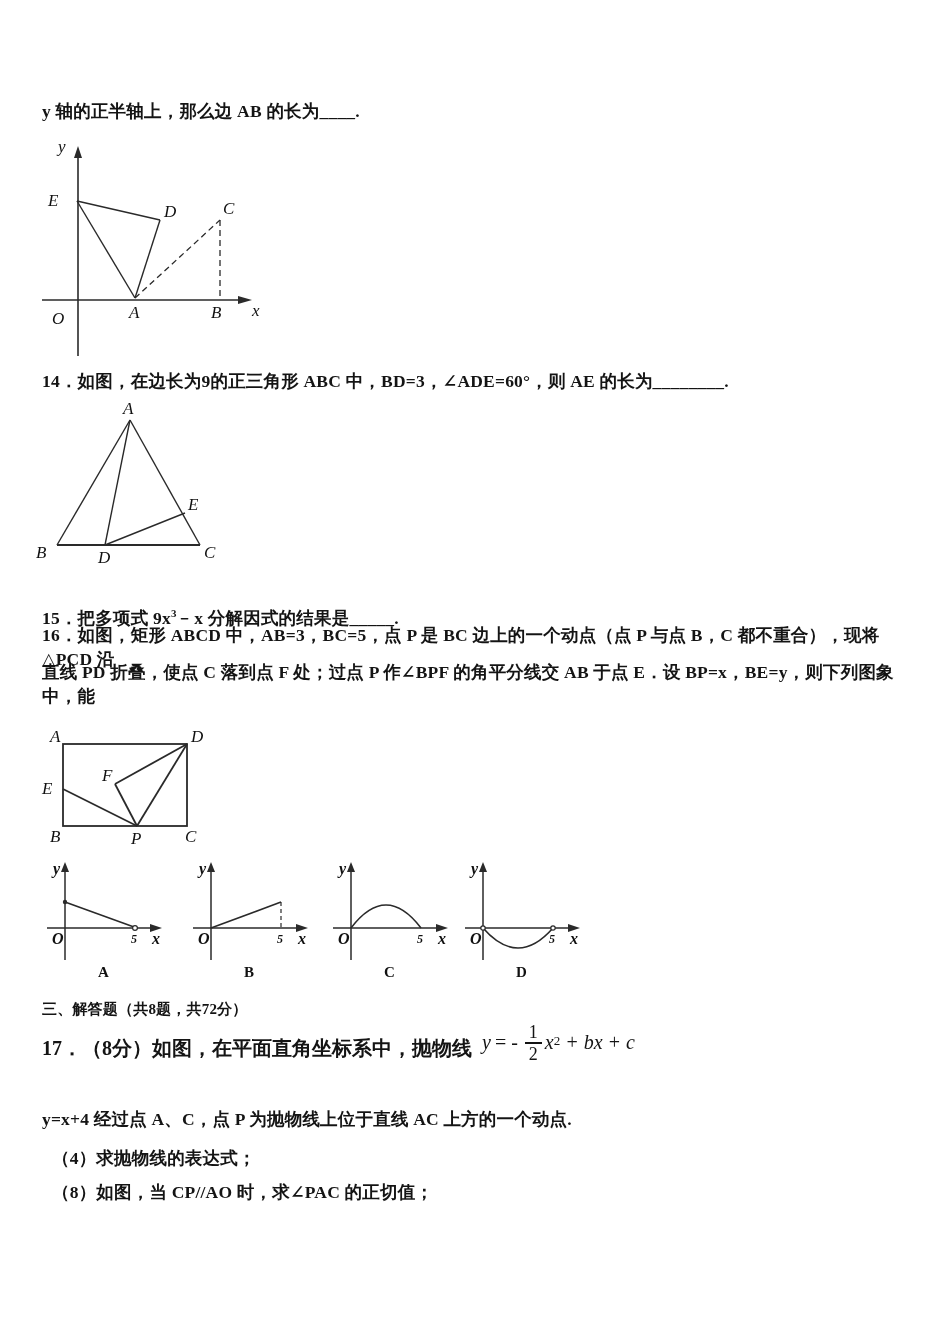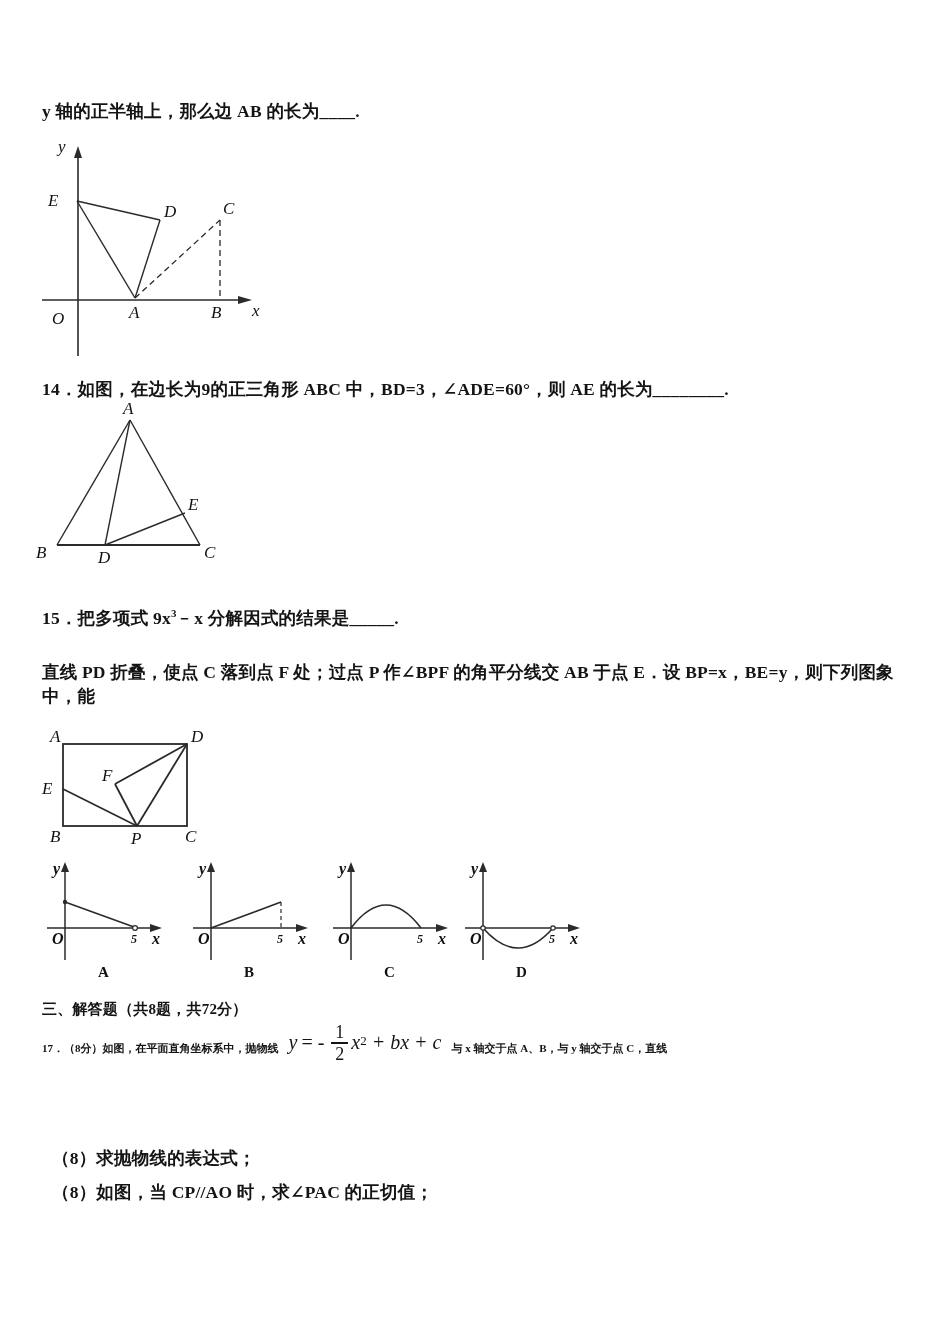--- a/index.html
+++ b/index.html
@@ -14,21 +14,21 @@
     white-space:pre-wrap;
   }
   .indent{left:52px;}
   svg text{font-family:"Liberation Serif","DejaVu Serif",serif;}
   .figlabel{font-style:italic;font-size:17px;fill:#111;}
   .axlabel{font-style:italic;font-size:16px;fill:#111;font-weight:bold;}
   .smlabel{font-style:italic;font-size:12px;fill:#111;font-weight:bold;}
   .optlabel{font-size:15px;fill:#111;font-weight:bold;}
   
   #q17row{position:absolute;left:42px;top:1028px;width:890px;display:flex;align-items:center;}
-  #q17row .txt{font-size:11px;font-weight:bold;}
+  #q17row .txt{font-size:20px;font-weight:bold;}
   .math{display:inline-flex;align-items:center;font-family:"Liberation Serif",serif;
         font-size:20px;font-weight:normal;margin:0 10px;transform:translateY(-6px);}
   .math i{font-style:italic;}
   .frac{display:inline-flex;flex-direction:column;align-items:center;margin:0 3px;line-height:1;}
   .frac .num,.frac .den{font-size:18px;padding:1px 4px;}
   .frac .bar{height:1.5px;background:#141414;width:100%;}
   .math sup{font-size:13px;transform:translateY(-2px);}
 </style>
 </head>
 <body>
@@ -54,37 +54,38 @@
     <text x="28" y="14" class="figlabel">y</text>
     <text x="222" y="178" class="figlabel">x</text>
     <text x="22" y="186" class="figlabel">O</text>
     <text x="18" y="68" class="figlabel">E</text>
     <text x="134" y="79" class="figlabel">D</text>
     <text x="193" y="76" class="figlabel">C</text>
     <text x="99" y="180" class="figlabel">A</text>
     <text x="181" y="180" class="figlabel">B</text>
   </svg>
 
-  <div class="tline" style="top:378px">14．如图，在边长为9的正三角形 ABC 中，BD=3，∠ADE=60°，则 AE 的长为________.</div>
+  <div class="tline" style="top:370px">14．如图，在边长为9的正三角形 ABC 中，BD=3，∠ADE=60°，则 AE 的长为________.</div>
 
   <svg width="240" height="175" style="position:absolute;left:20px;top:400px">
     <line x1="110" y1="20" x2="37" y2="145" stroke="#2a2a2a" stroke-width="1.4"></line>
     <line x1="110" y1="20" x2="180" y2="145" stroke="#2a2a2a" stroke-width="1.4"></line>
     <line x1="37" y1="145" x2="180" y2="145" stroke="#2a2a2a" stroke-width="1.8"></line>
     <line x1="110" y1="20" x2="85" y2="145" stroke="#2a2a2a" stroke-width="1.4"></line>
     <line x1="85" y1="145" x2="165" y2="113" stroke="#2a2a2a" stroke-width="1.4"></line>
     <text x="103" y="14" class="figlabel">A</text>
     <text x="16" y="158" class="figlabel">B</text>
     <text x="184" y="158" class="figlabel">C</text>
     <text x="78" y="163" class="figlabel">D</text>
     <text x="168" y="110" class="figlabel">E</text>
   </svg>
 
   <div class="tline" style="top:606px"><span>15．把多项式 9x</span><sup style="font-size:11px">3</sup><span>﹣x 分解因式的结果是_____.</span></div>
 
+  <div class="tline" style="top:624px">16．如图，矩形 ABCD 中，AB=3，BC=5，点 P 是 BC 边上的一个动点（点 P 与点 B，C 都不重合），现将△PCD 沿</div>
   <div class="tline" style="top:661px">直线 PD 折叠，使点 C 落到点 F 处；过点 P 作∠BPF 的角平分线交 AB 于点 E．设 BP=x，BE=y，则下列图象中，能</div>
 
   <svg width="210" height="130" style="position:absolute;left:30px;top:726px">
     <rect x="33" y="18" width="124" height="82" fill="none" stroke="#2a2a2a" stroke-width="1.8"></rect>
     <line x1="33" y1="63" x2="107" y2="100" stroke="#2a2a2a" stroke-width="1.8"></line>
     <line x1="107" y1="100" x2="85" y2="58" stroke="#2a2a2a" stroke-width="1.8"></line>
     <line x1="85" y1="58" x2="157" y2="18" stroke="#2a2a2a" stroke-width="1.8"></line>
     <line x1="107" y1="100" x2="157" y2="18" stroke="#2a2a2a" stroke-width="1.8"></line>
     <text x="20" y="16" class="figlabel">A</text>
     <text x="161" y="16" class="figlabel">D</text>
@@ -161,19 +162,19 @@
       <span style="margin:0 4px">= -</span>
       <span class="frac">
         <span class="num">1</span>
         <span class="bar"></span>
         <span class="den">2</span>
       </span>
       <i>x</i>
         <sup>2</sup>
       <i style="margin-left:5px">+ bx + c</i>
     </span>
-    <span class="txt">与 x 轴交于点 A、B，与 y 轴交于点 C，直线</span>
   </div>
 
-  <div class="tline indent" style="top:1147px">（8）求抛物线的表达式；</div>
+  <div class="tline" style="top:1108px">y=x+4 经过点 A、C，点 P 为抛物线上位于直线 AC 上方的一个动点.</div>
+  <div class="tline indent" style="top:1147px">（4）求抛物线的表达式；</div>
   <div class="tline indent" style="top:1181px">（8）如图，当 CP//AO 时，求∠PAC 的正切值；</div>
 
 </div>
 
 </body></html>

